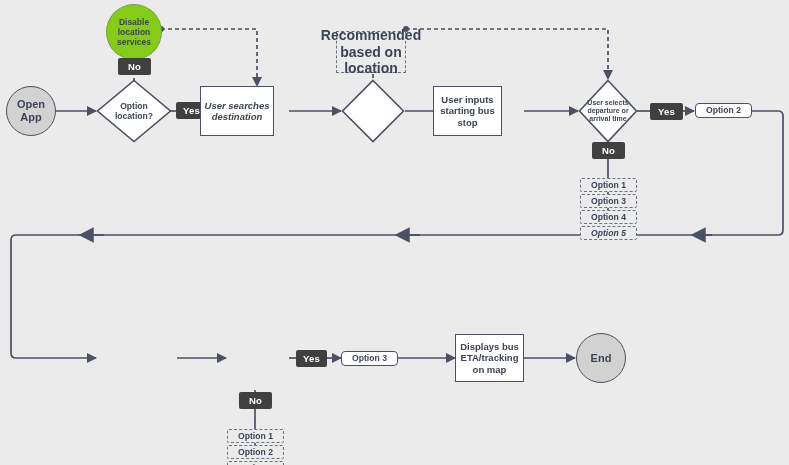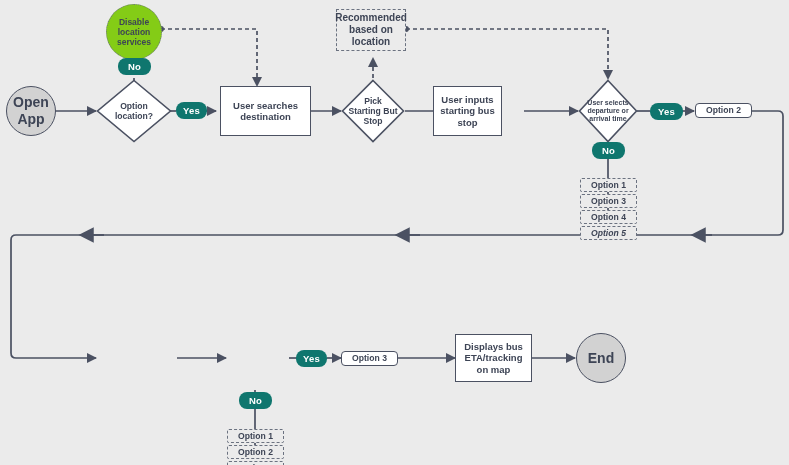--- a/index.html
+++ b/index.html
@@ -37,65 +37,66 @@
     color: #3d4455;
     font-weight: bold;
     line-height: 1.18;
     z-index: 3;
   }
   
   .circle-term {
     border-radius: 50%;
     background: #d2d2d2;
     border: 1.6px solid #4b5162;
-    font-size: 14px;
+    font-size: 11px;
   }
   
   .circle-dotted {
     border-radius: 50%;
     background: #84cc16;
     border: 1.7px dotted #6b7280;
     font-size: 8.5px;
     padding: 2px;
   }
   
   .rect-proc {
     background: #ffffff;
     border: 1.5px solid #4b5162;
     font-size: 9.5px;
     padding: 2px;
   }
   
   .rect-dashed {
     background: #ebebeb;
     border: 1.6px dashed #6b7280;
-    font-size: 10px;
+    font-size: 14px;
     padding: 2px;
+    margin-top: 22px;
   }
   
   .diamond {
     background: transparent;
     border: none;
     font-size: 8.6px;
   }
   .diamond .dshape {
     position: absolute;
     left: 0; top: 0;
     width: 100%; height: 100%;
   }
   .diamond .dlabel {
     position: relative;
     z-index: 2;
     width: 78%;
   }
   
   .pill {
-    background: #0f766e;
+    background: #404040;
     color: #ffffff;
-    border-radius: 8px;
+    border-radius: 2px;
     font-size: 9.5px;
     font-weight: bold;
     letter-spacing: .2px;
   }
   
   .opt-solid {
     background: #ffffff;
     border: 1.4px solid #4b5162;
     border-radius: 4px;
     font-size: 8.6px;
@@ -192,33 +193,32 @@
     <svg class="dshape" viewBox="0 0 76 64" preserveAspectRatio="none">
       <polygon points="38,1.5 74.5,32 38,62.5 1.5,32" fill="#ffffff" stroke="#4b5162" stroke-width="1.6"></polygon>
     </svg>
     <span class="dlabel">Option location?</span>
   </div>
 
   <div class="node pill" style="left:176px; top:102px; width:31px; height:17px;">
     <span>Yes</span>
   </div>
 
-  <div class="node rect-proc" style="left:220px; top:86px; width:91px; height:50px;">
+  <div class="node rect-proc" style="left:200px; top:86px; width:74px; height:50px;font-style:italic;">
     <span>User searches destination</span>
   </div>
 
   <div class="node rect-dashed" style="left:336px; top:9px; width:70px; height:42px;">
     <span>Recommended based on location</span>
   </div>
 
   <div class="node diamond" style="left:341px; top:79px; width:64px; height:64px;">
     <svg class="dshape" viewBox="0 0 64 64" preserveAspectRatio="none">
       <polygon points="32,1.5 62.5,32 32,62.5 1.5,32" fill="#ffffff" stroke="#4b5162" stroke-width="1.6"></polygon>
     </svg>
-    <span class="dlabel">Pick Starting But Stop</span>
   </div>
 
   <div class="node rect-proc" style="left:433px; top:86px; width:69px; height:50px;">
     <span>User inputs starting bus stop</span>
   </div>
 
   <div class="node diamond" style="left:578px; top:79px; width:60px; height:64px; font-size:7px;">
     <svg class="dshape" viewBox="0 0 60 64" preserveAspectRatio="none">
       <polygon points="30,1.5 58.5,32 30,62.5 1.5,32" fill="#ffffff" stroke="#4b5162" stroke-width="1.6"></polygon>
     </svg>
@@ -267,21 +267,21 @@
   <div class="node opt-dashed" style="left:227px; top:413px; width:57px; height:14px;">
     <span>Option 1</span>
   </div>
   <div class="node opt-dashed" style="left:227px; top:429px; width:57px; height:14px;">
     <span>Option 2</span>
   </div>
   <div class="node opt-dashed" style="left:227px; top:445px; width:57px; height:14px;">
     <span>Option 4</span>
   </div>
 
-  <div class="node rect-proc" style="left:455px; top:334px; width:77px; height:48px;">
+  <div class="node rect-proc" style="left:455px; top:334px; width:69px; height:48px;">
     <span>Displays bus ETA/tracking on map</span>
   </div>
 
   <div class="node circle-term" style="left:576px; top:333px; width:50px; height:50px;">
     <span>End</span>
   </div>
 
 </div>
 
 </body></html>

